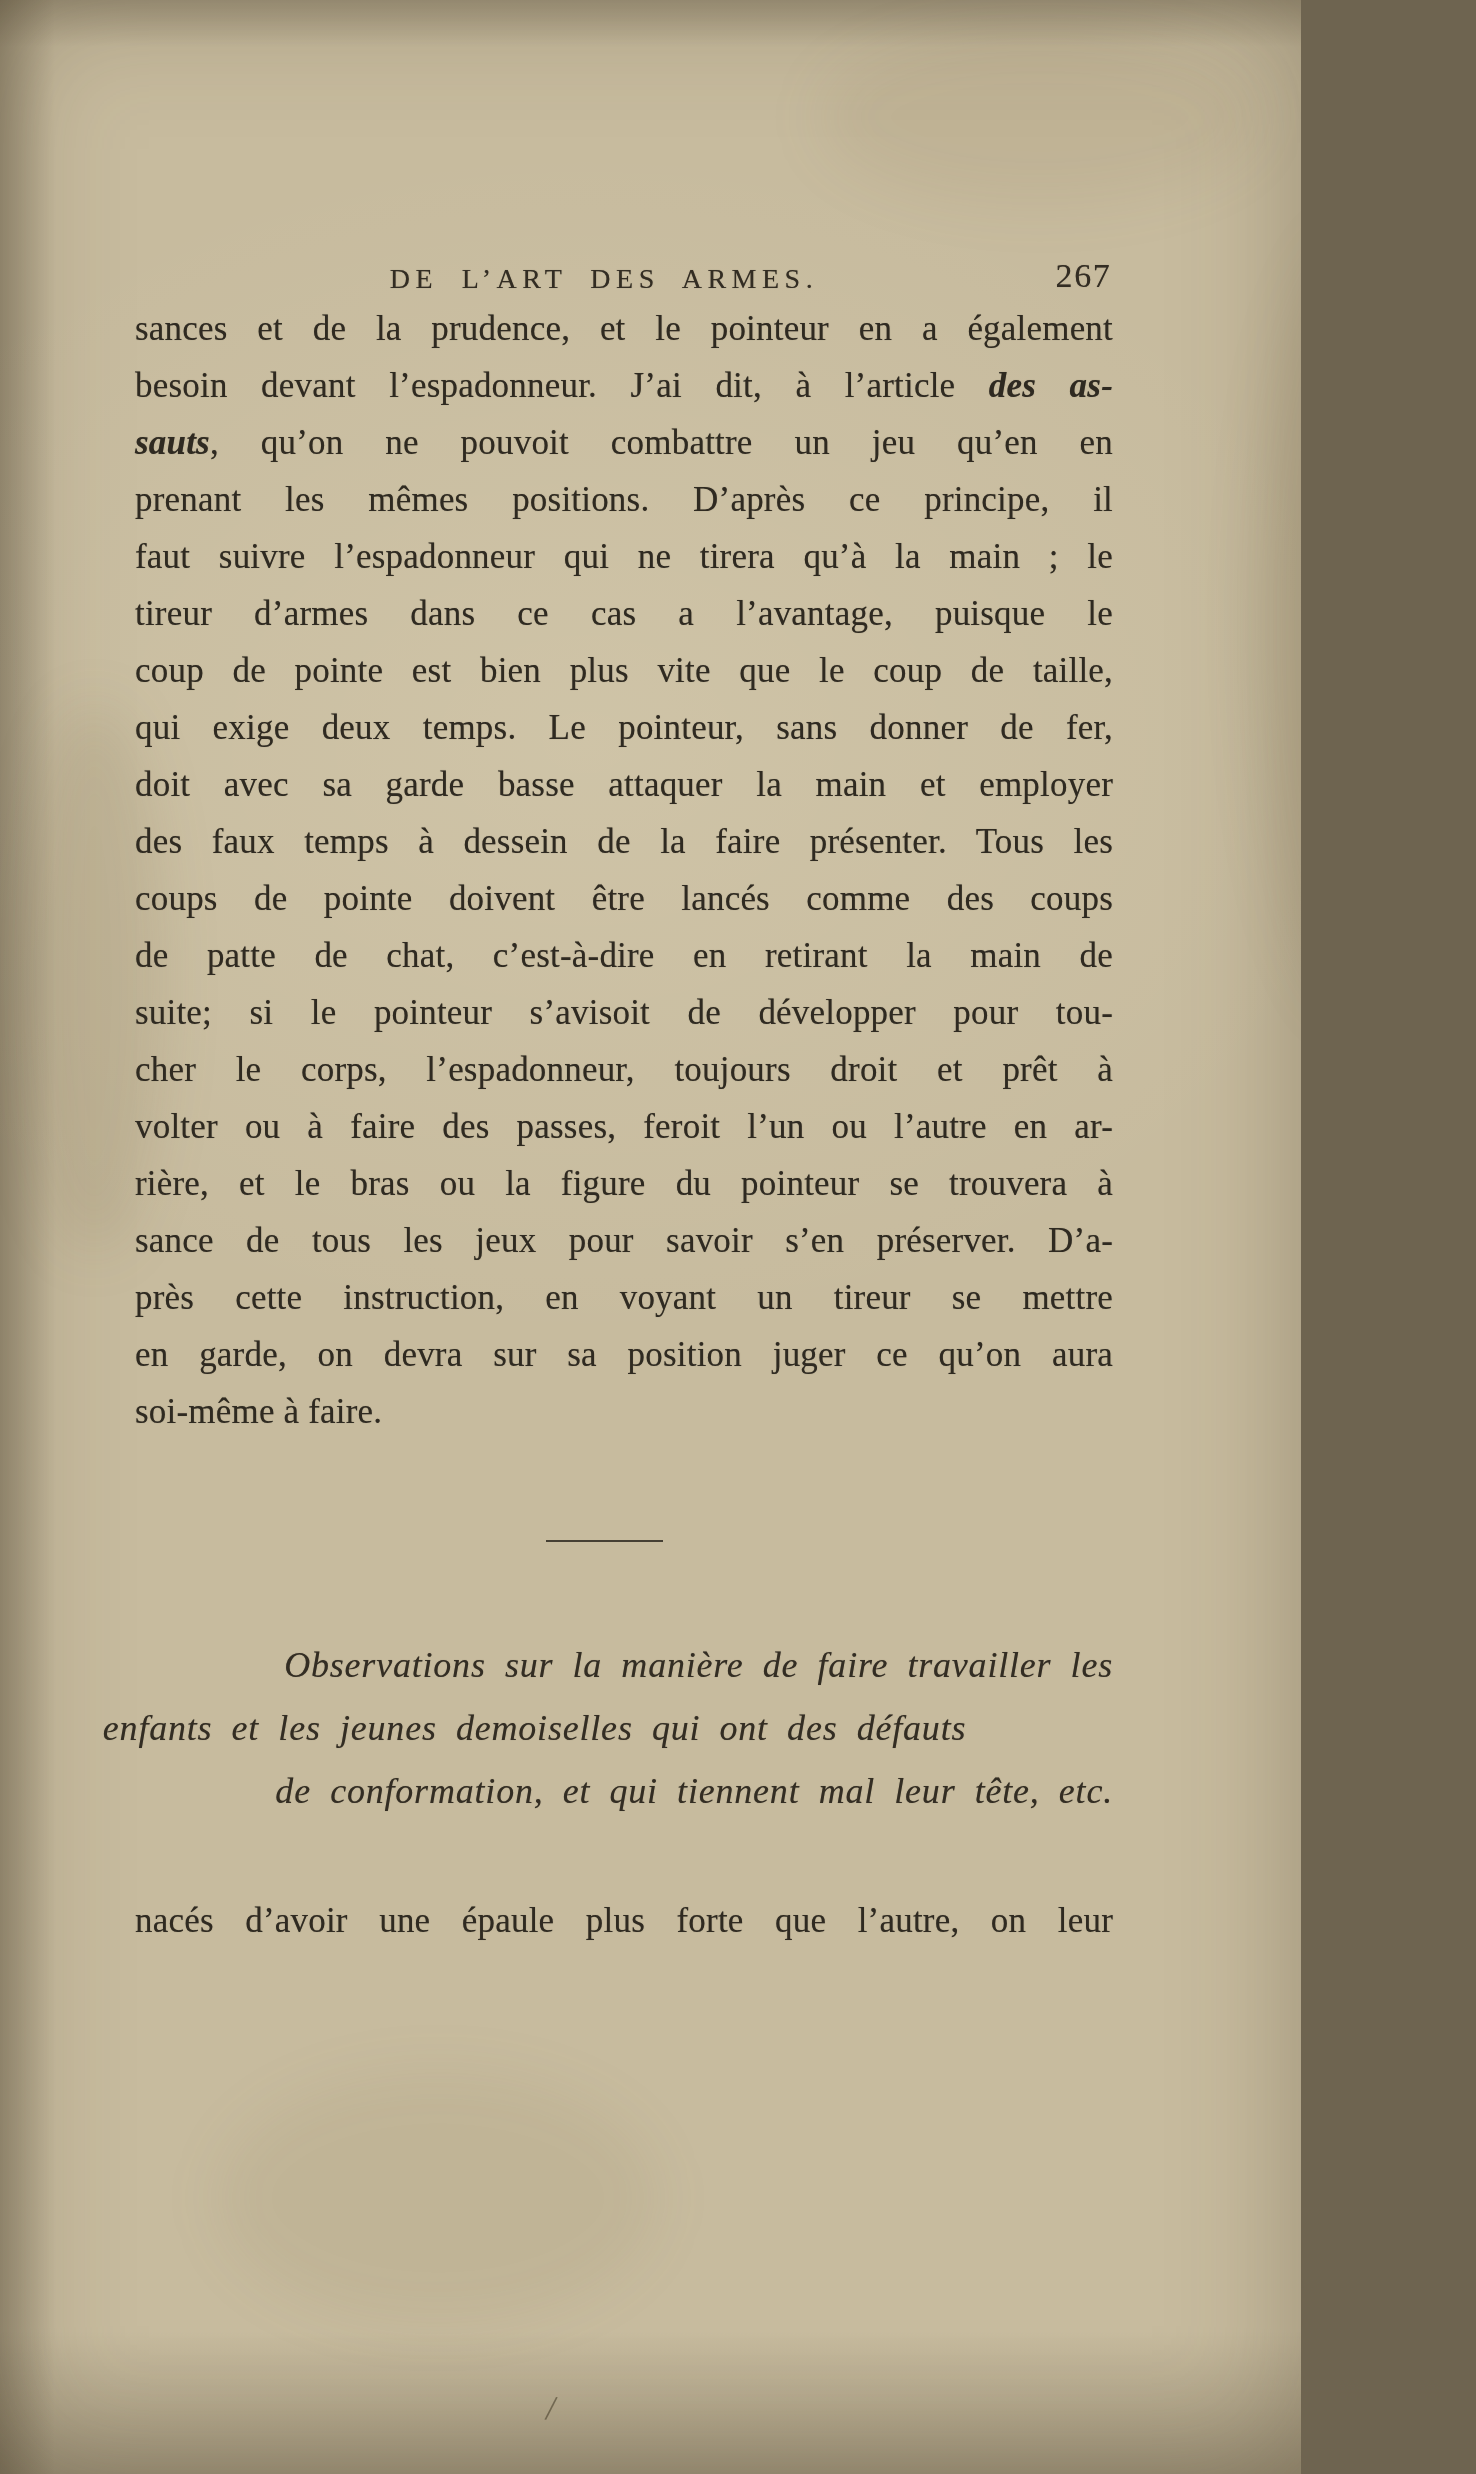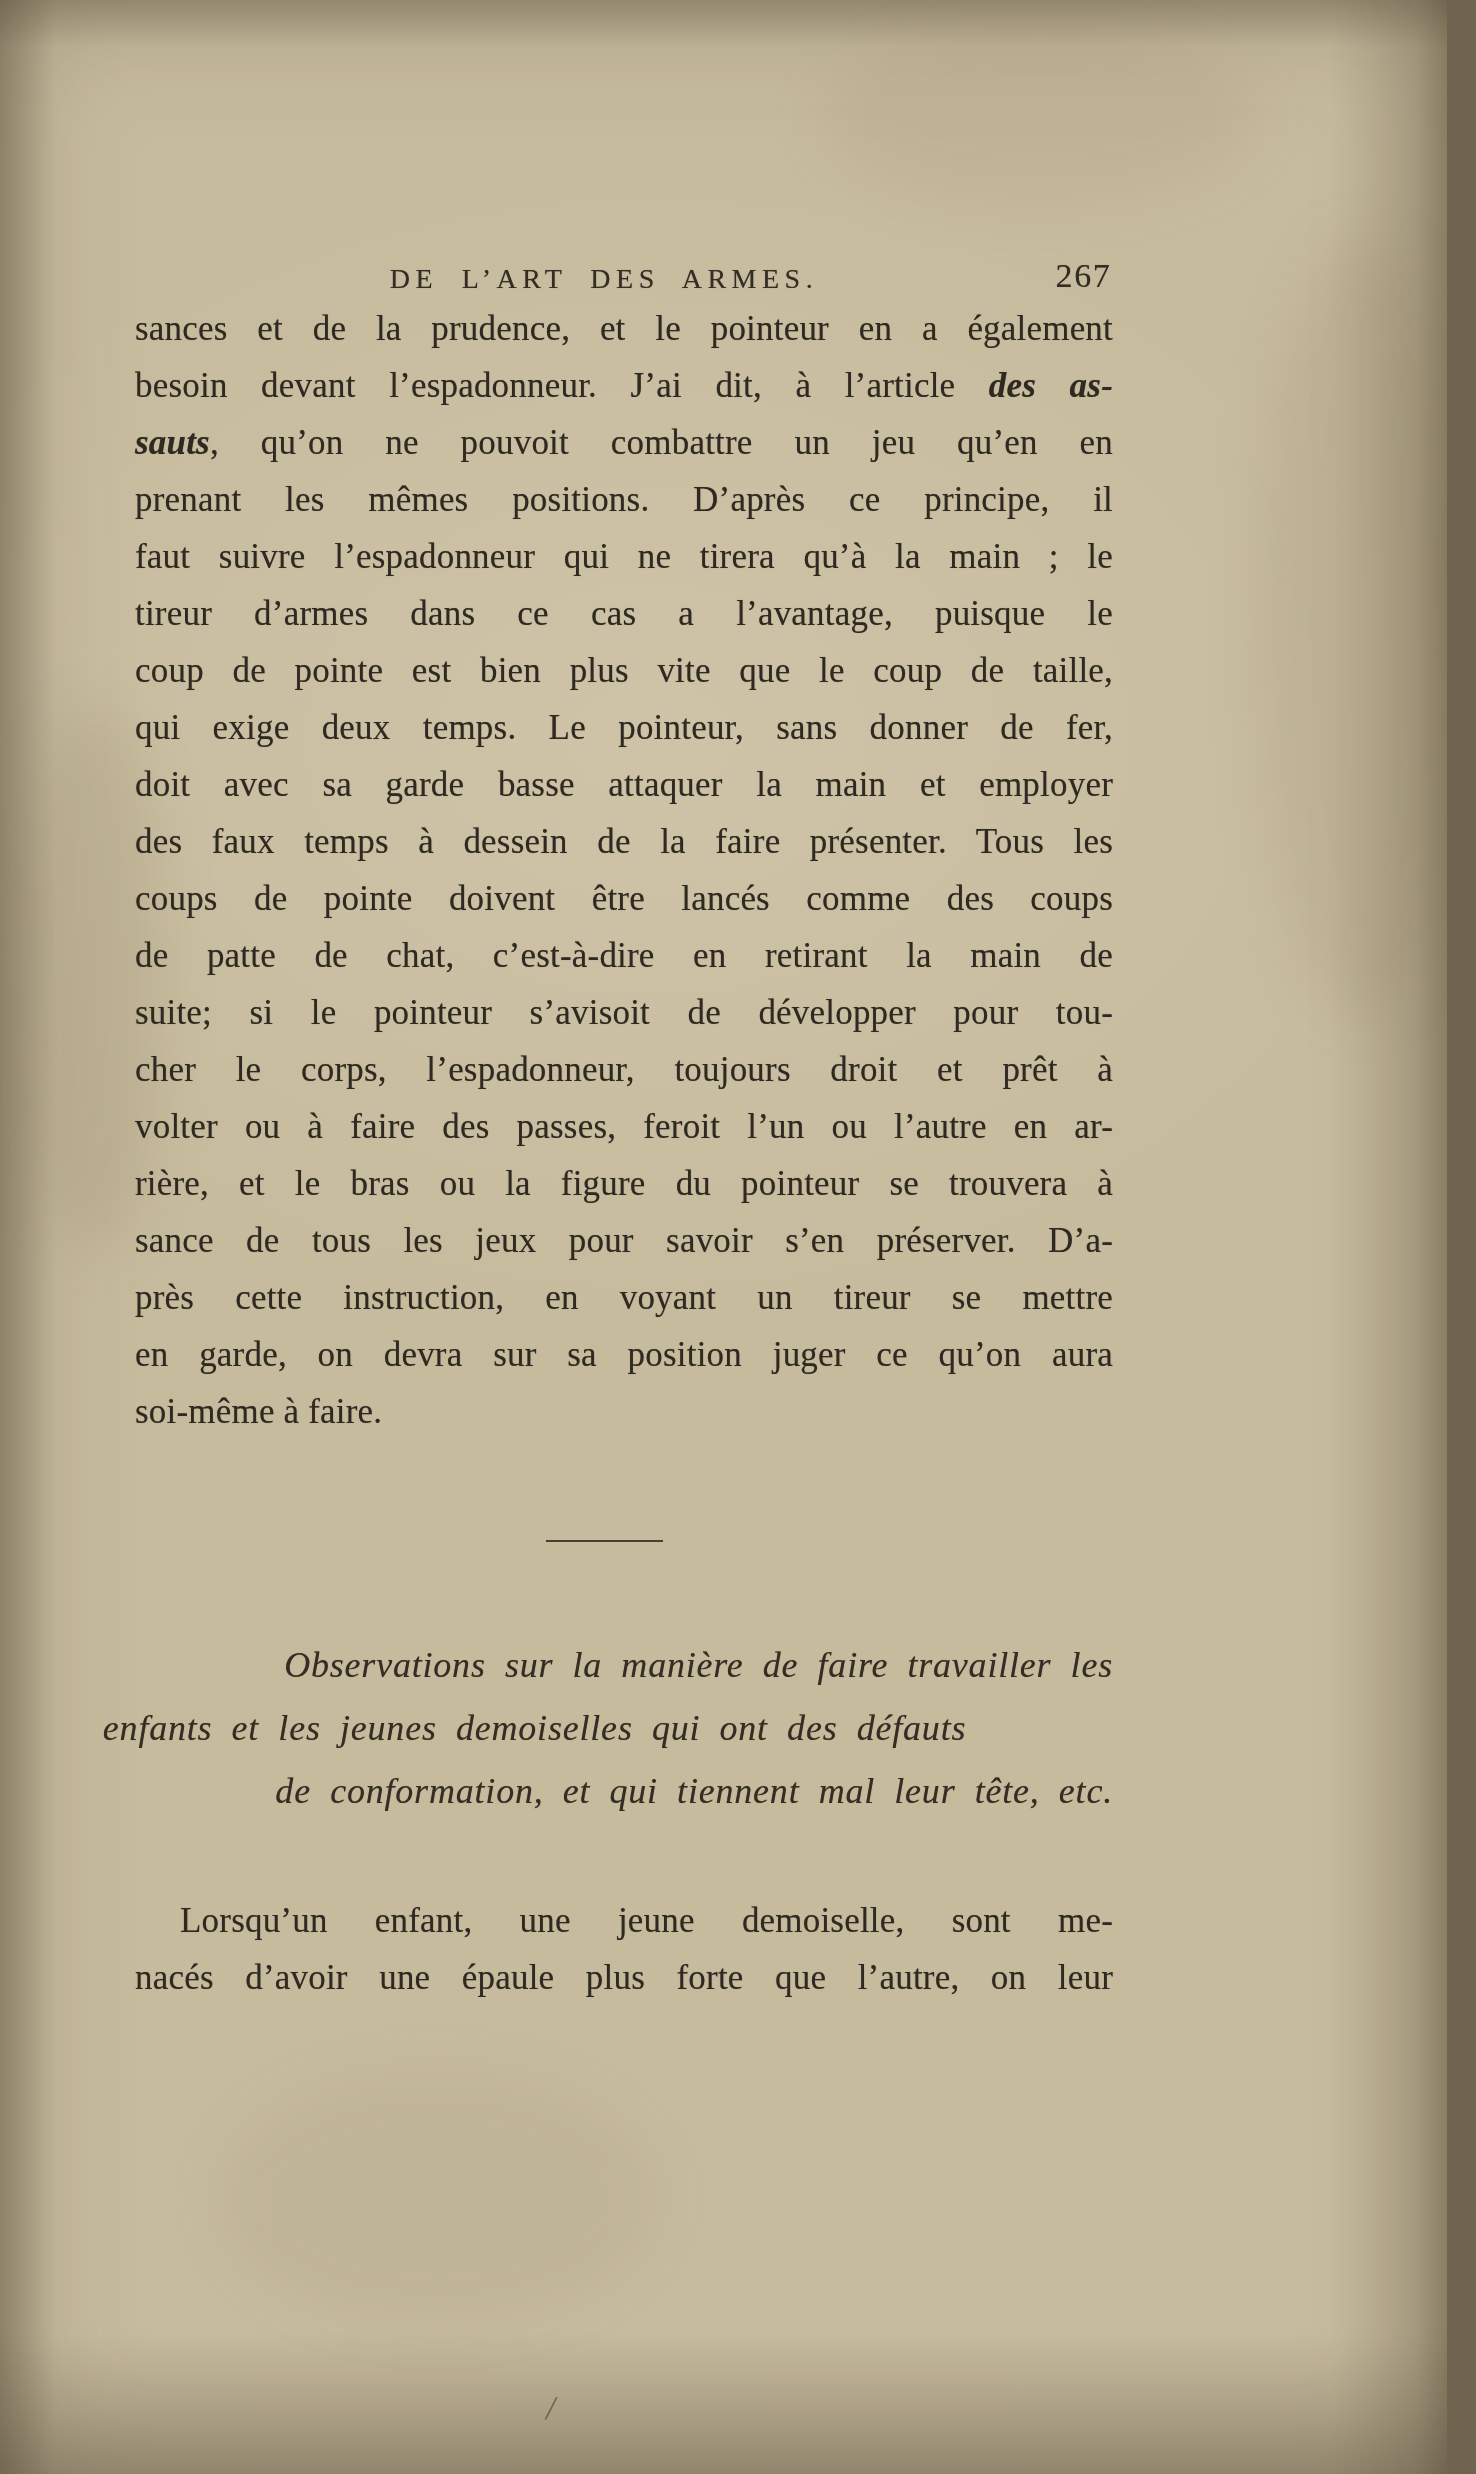--- a/index.html
+++ b/index.html
@@ -2,21 +2,21 @@
 <html style="font-size:12.5px"><head>
 <meta charset="utf-8">
 <style>
   *{box-sizing:border-box;}
   html,body{margin:0;padding:0;}
   body{
     width:1477px;height:2475px;background:#6e6450;
     font-family:"Liberation Serif","DejaVu Serif",serif;
   }
   .page{
-    position:relative;width:1447px;height:2475px;overflow:hidden;
+    position:relative;width:1301px;height:2475px;overflow:hidden;
     background:
       radial-gradient(1173px 860px at 45% 30%, rgba(255,248,222,.14), rgba(255,248,222,0) 70%),
       linear-gradient(to right, rgba(62,52,34,.30) 0px, rgba(62,52,34,0) 55px, rgba(62,52,34,0) 1330px, rgba(62,52,34,.16) 1416px, rgba(62,52,34,.34) 100%),
       linear-gradient(to bottom, rgba(62,52,34,.25) 0px, rgba(62,52,34,0) 47px, rgba(62,52,34,0) 2331px, rgba(62,52,34,.28) 100%),
       #c7bb9e;
     box-shadow: inset 0 0 125px rgba(70,58,36,.35);
     color:#2f2a21;
   }
   .stain{position:absolute;border-radius:50%;filter:blur(27px);pointer-events:none;}
   .stain.s1{left:23.5px;top:704px;width:141px;height:548px;background:rgba(110,92,58,.12);}
@@ -112,21 +112,20 @@
 
     <div class="separator"></div>
 
     <section class="heading">
         <div class="tline line-0"><span>Observations sur la manière de faire travailler les</span></div>
         <div class="tline line-1"><span>enfants et les jeunes demoiselles qui ont des défauts</span></div>
         <div class="tline line-2"><span>de conformation, et qui tiennent mal leur tête, etc.</span></div>
       </section>
 
     <section class="paragraph closing">
-        <div class="tline line-0 indent"><span>Lorsqu’un enfant, une jeune demoiselle, sont me-</span></div>
         <div class="tline line-1"><span>nacés d’avoir une épaule plus forte que l’autre, on leur</span></div>
       </section>
 
   </main>
 
   <div class="artifact">/</div>
 
 </div>
 
 

